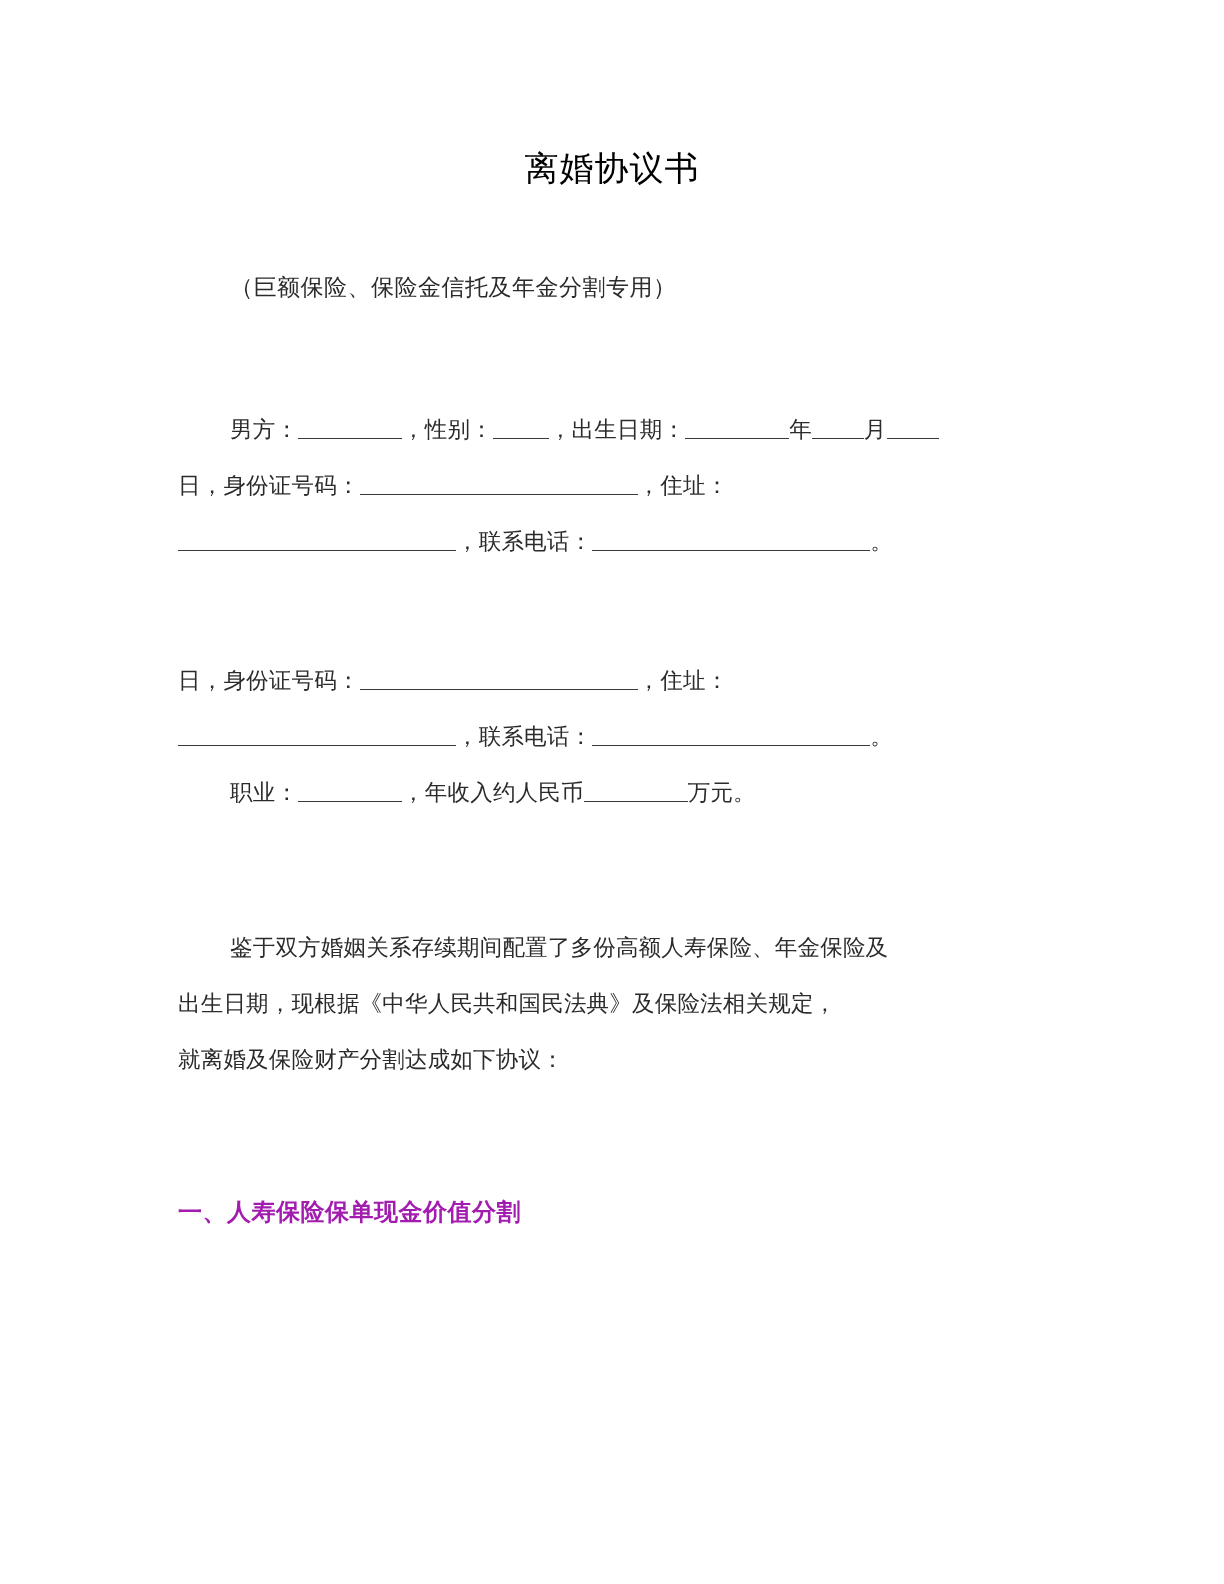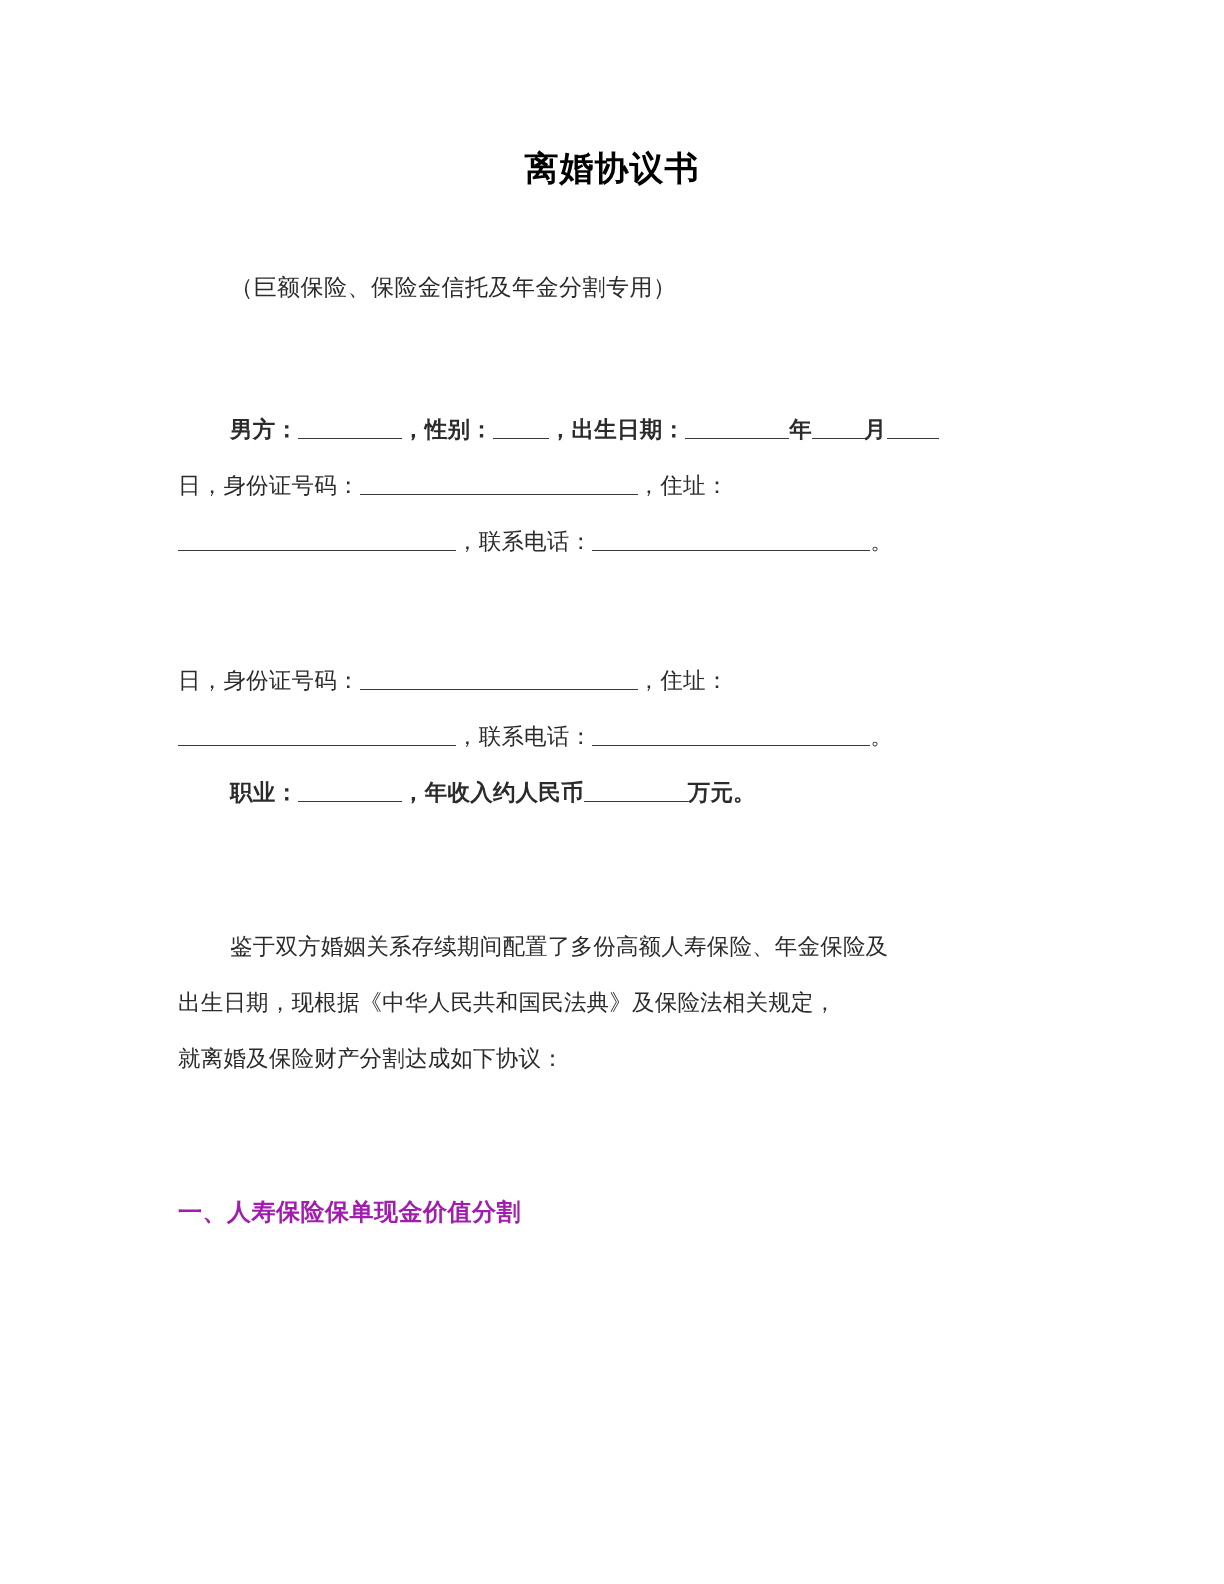--- a/index.html
+++ b/index.html
@@ -20,21 +20,21 @@
     height: 1584px;
     box-sizing: border-box;
     padding: 0 178px;
     position: relative;
   }
 
   
   .doc-title {
     text-align: center;
     font-family: "DejaVu Serif", "Liberation Serif", serif;
-    font-weight: bold;
+    font-weight: normal;
     font-size: 34px;
     letter-spacing: 1px;
     margin: 0;
     padding-top: 148px;
     line-height: 1.2;
     color: #000000;
   }
 
   
   .doc-subtitle {
@@ -54,28 +54,27 @@
     font-size: 22.5px;
     color: #2b2b2b;
     line-height: 56px;
     letter-spacing: 0.2px;
   }
   .party-block .ln {
     white-space: nowrap;
   }
   .party-block .ln.indent {
     padding-left: 52px;
-    font-weight: bold;
   }
 
   .block-male   { padding-top: 96px; }
   .block-female { padding-top: 83px; }
 
   .para-block {
-    font-family: Liberation Mono, monospace;
+    font-family: Liberation Serif, serif;
     font-size: 22.5px;
     color: #2b2b2b;
     line-height: 56px;
     letter-spacing: 0.2px;
     padding-top: 100px;
   }
   .para-block .ln { white-space: nowrap; }
   .para-block .ln.indent { padding-left: 52px; }
 
   .section-heading {

